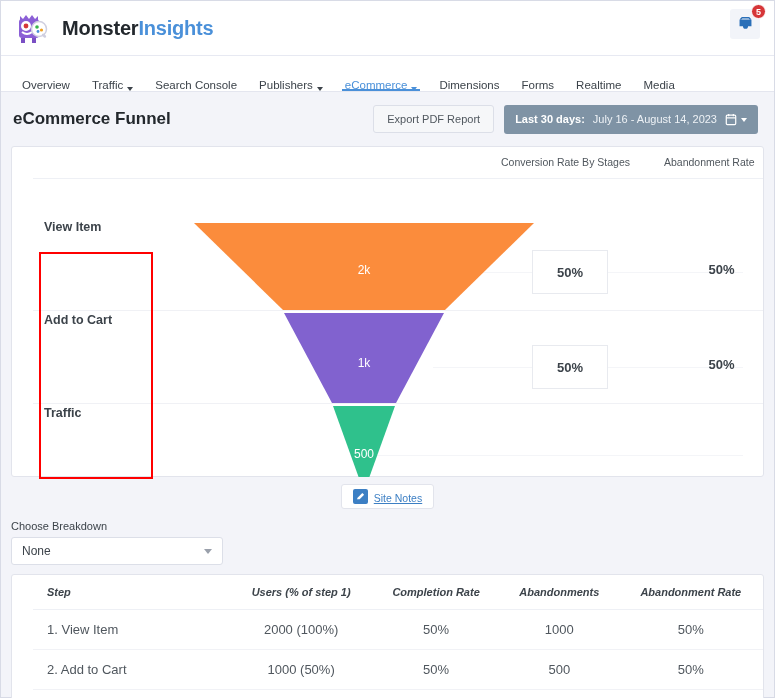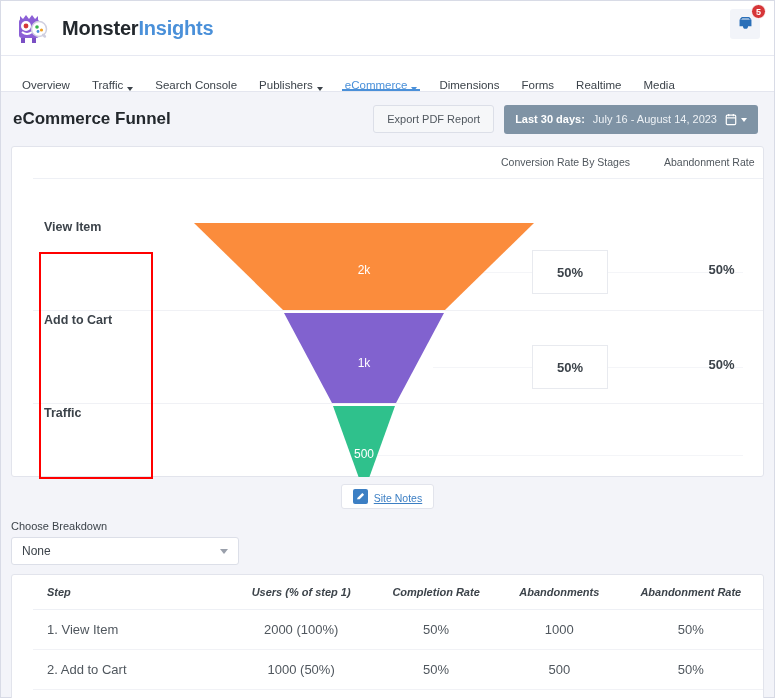--- a/index.html
+++ b/index.html
@@ -189,21 +189,21 @@
     color: #fff; font-size: 9px;
   }
   .site-notes .txt {
     font-size: 10.5px; color: #3c7fc4; text-decoration: underline;
   }
 
   
   .breakdown { margin: 11px 10px 0 10px; }
   .bd-label { font-size: 11px; color: #3c434a; margin-bottom: 5px; }
   .bd-select {
-    width: 228px; height: 28px;
+    width: 212px; height: 28px;
     background: #ffffff;
     border: 1px solid #dcdfe8;
     border-radius: 3px;
     display: flex; align-items: center;
     padding: 0 10px;
     font-size: 12px; color: #3c434a;
     cursor: pointer;
   }
   .bd-select .arrow {
     margin-left: auto;

